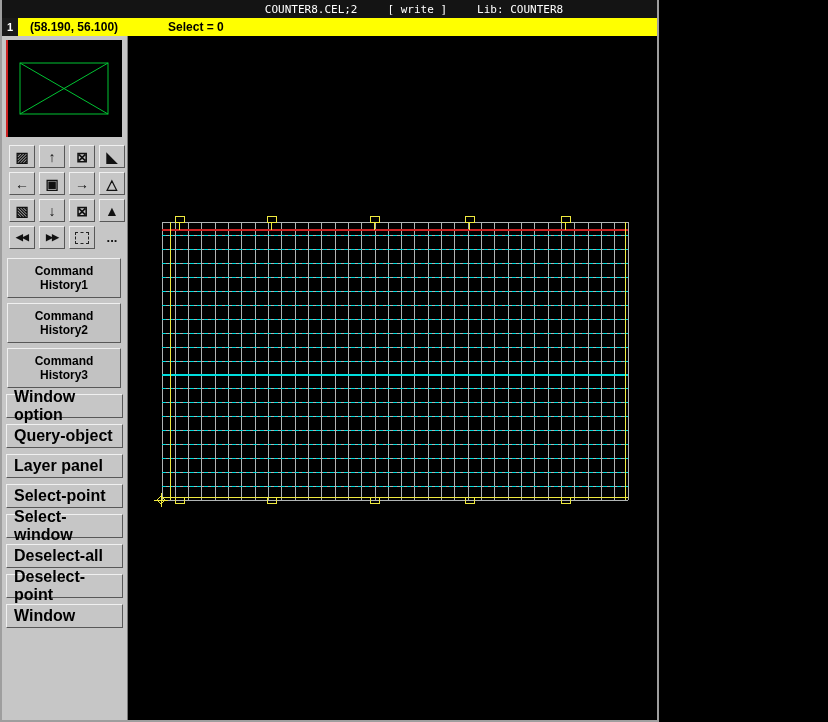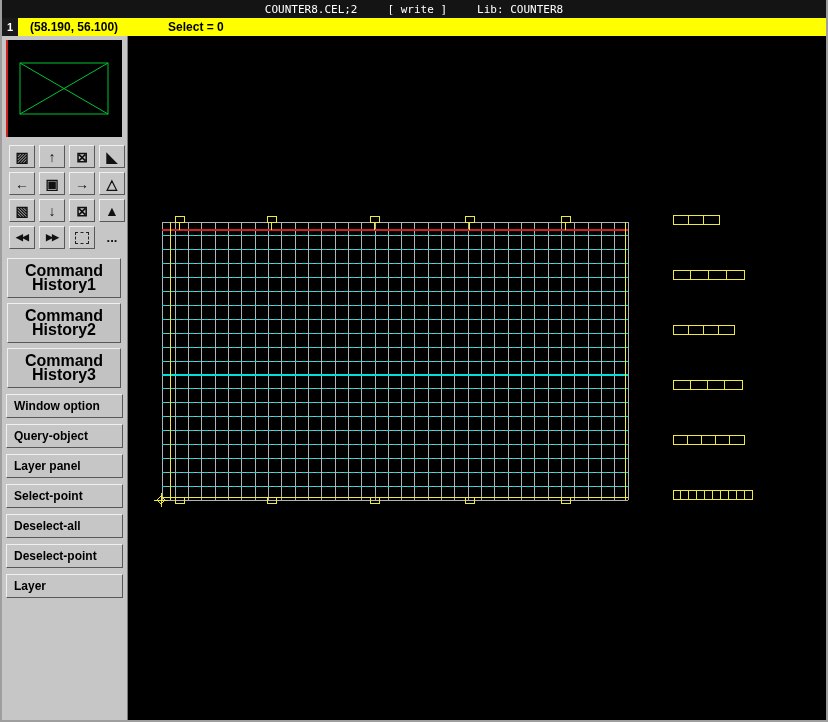--- a/index.html
+++ b/index.html
@@ -1,17 +1,17 @@
 <!DOCTYPE html>
 <html><head>
 <meta charset="utf-8">
 <style>
   html,body{margin:0;padding:0;background:#000;}
   #window{
-    position:relative;width:828px;height:722px;
+    position:relative;width:659px;height:722px;
     background:#bef264;box-sizing:border-box;
     border:2px solid #9e9e9e;border-top:none;
     font-family:"Liberation Sans", sans-serif;
     overflow:hidden;
   }
   
   .titlebar{
     position:absolute;left:-2px;top:0;width:828px;height:18px;
     background:#141414;color:#fff;
     display:flex;align-items:center;justify-content:center;gap:30px;
@@ -58,29 +58,29 @@
     padding:0;
   }
   .toolbtn.small-gl{font-size:9px;letter-spacing:-1px;}
   .toolbtn.flat{border-color:transparent;background:transparent;font-size:13px;}
   .sel-box{display:inline-block;width:12px;height:10px;border:1px dashed #222;}
   
   .cmdbtn{
     margin:5px 20px 0 5px;height:40px;background:#c2c2c2;
     border-top:1px solid #f0f0f0;border-left:1px solid #f0f0f0;
     border-bottom:1px solid #585858;border-right:1px solid #585858;
-    box-sizing:border-box;color:#000;font-size:16px;font-weight:bold;
+    box-sizing:border-box;color:#000;font-size:12px;font-weight:bold;
     display:flex;align-items:center;justify-content:center;text-align:center;
     line-height:14px;cursor:default;width:114px;padding:0 4px;
   }
   .menubtn{
     margin:6px 4px 0 4px;height:24px;background:#c6c6c6;
     border-top:1px solid #f0f0f0;border-left:1px solid #f0f0f0;
     border-bottom:1px solid #585858;border-right:1px solid #585858;
-    box-sizing:border-box;color:#000;font-size:12px;font-weight:bold;
+    box-sizing:border-box;color:#000;font-size:16px;font-weight:bold;
     display:flex;align-items:center;padding-left:7px;cursor:default;
   }
   
   .canvas{position:relative;flex:1;background:#000;}
   .canvas svg{position:absolute;left:0;top:0;}
 </style>
 </head>
 <body>
 
 <div id="window">
@@ -132,23 +132,24 @@
       </div>
 
       <div class="cmdbtn">Command History1</div>
       <div class="cmdbtn">Command History2</div>
       <div class="cmdbtn">Command History3</div>
 
       <div class="menubtn">Window option</div>
       <div class="menubtn">Query-object</div>
       <div class="menubtn">Layer panel</div>
       <div class="menubtn">Select-point</div>
+      <div class="menubtn">Select-window</div>
       <div class="menubtn">Deselect-all</div>
       <div class="menubtn">Deselect-point</div>
-      <div class="menubtn">Layer</div>
+      <div class="menubtn">Window</div>
 
     </div>
 
     <div class="canvas">
       <svg id="cad-svg" width="697" height="684" viewBox="0 0 697 684" shape-rendering="crispEdges">
           <line x1="34" y1="186" x2="34" y2="464" stroke="#b0b4b4" stroke-width="1"></line>
           <line x1="47.31428571428572" y1="186" x2="47.31428571428572" y2="464" stroke="#b0b4b4" stroke-width="1"></line>
           <line x1="60.62857142857143" y1="186" x2="60.62857142857143" y2="464" stroke="#b0b4b4" stroke-width="1"></line>
           <line x1="73.94285714285715" y1="186" x2="73.94285714285715" y2="464" stroke="#b0b4b4" stroke-width="1"></line>
           <line x1="87.25714285714287" y1="186" x2="87.25714285714287" y2="464" stroke="#b0b4b4" stroke-width="1"></line>

